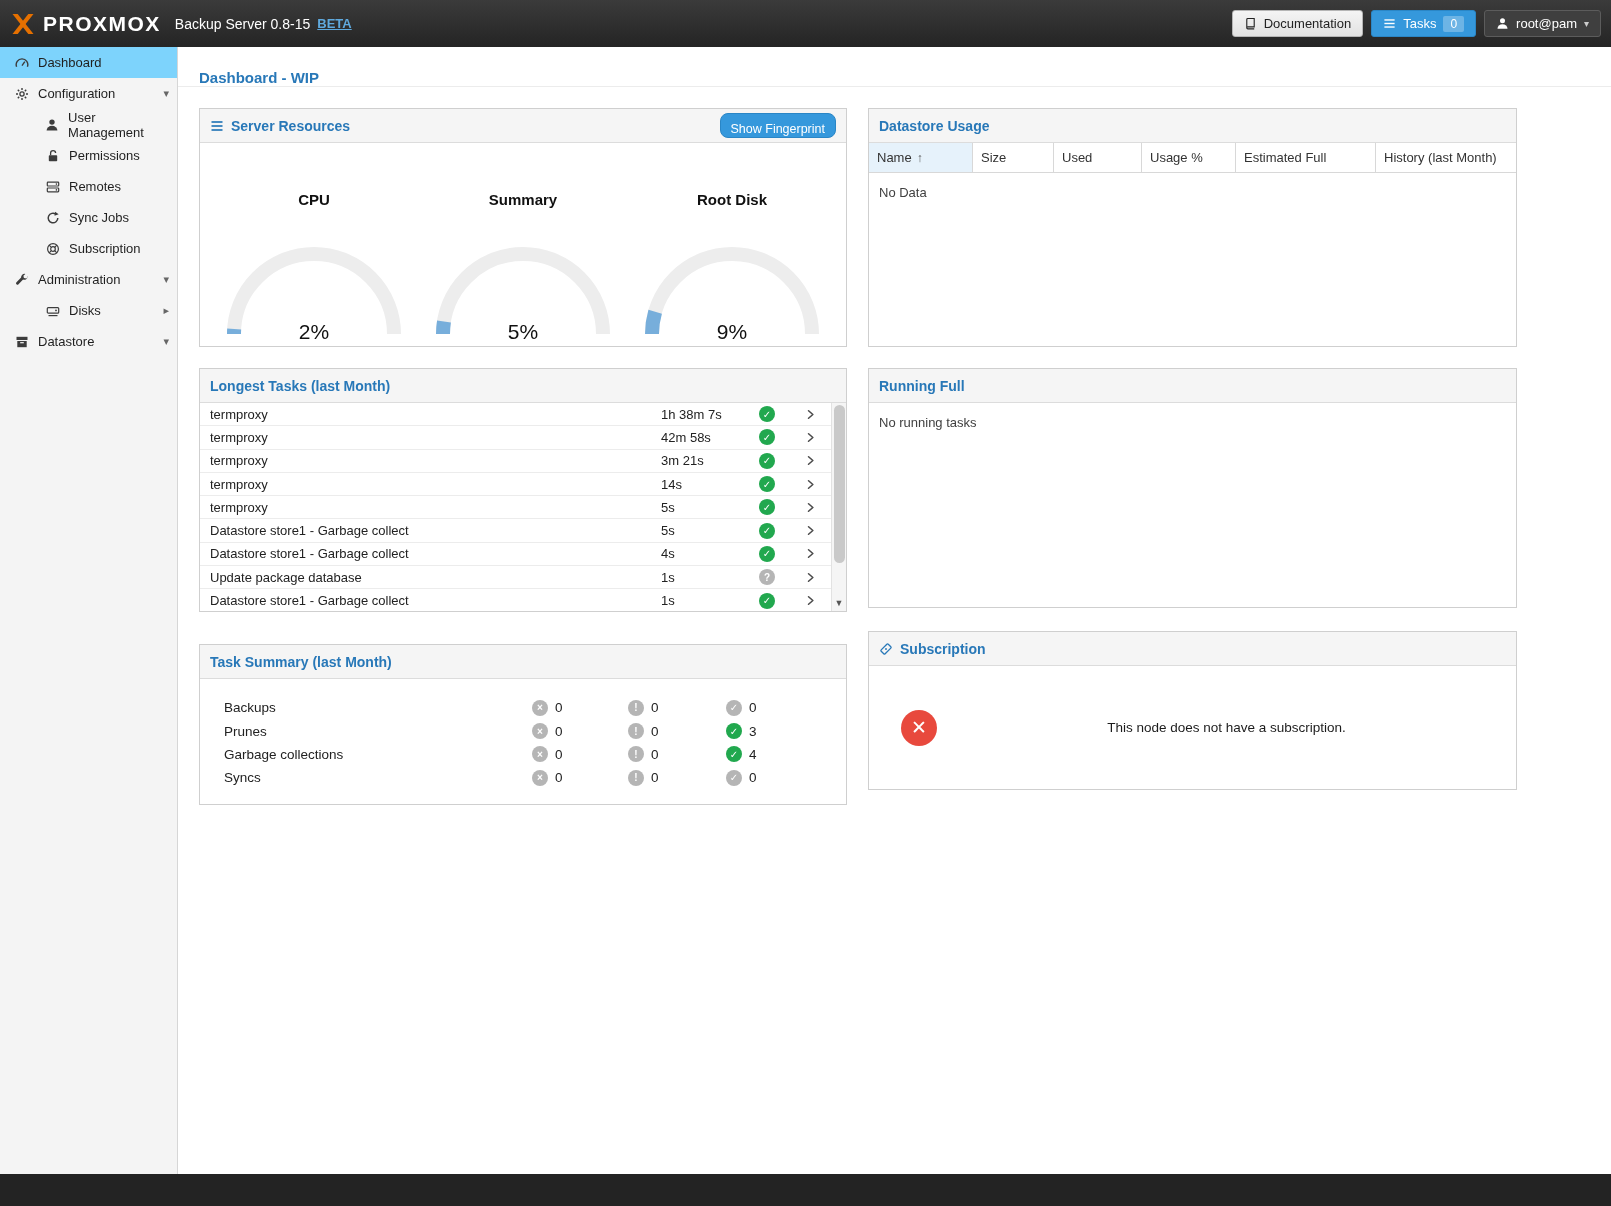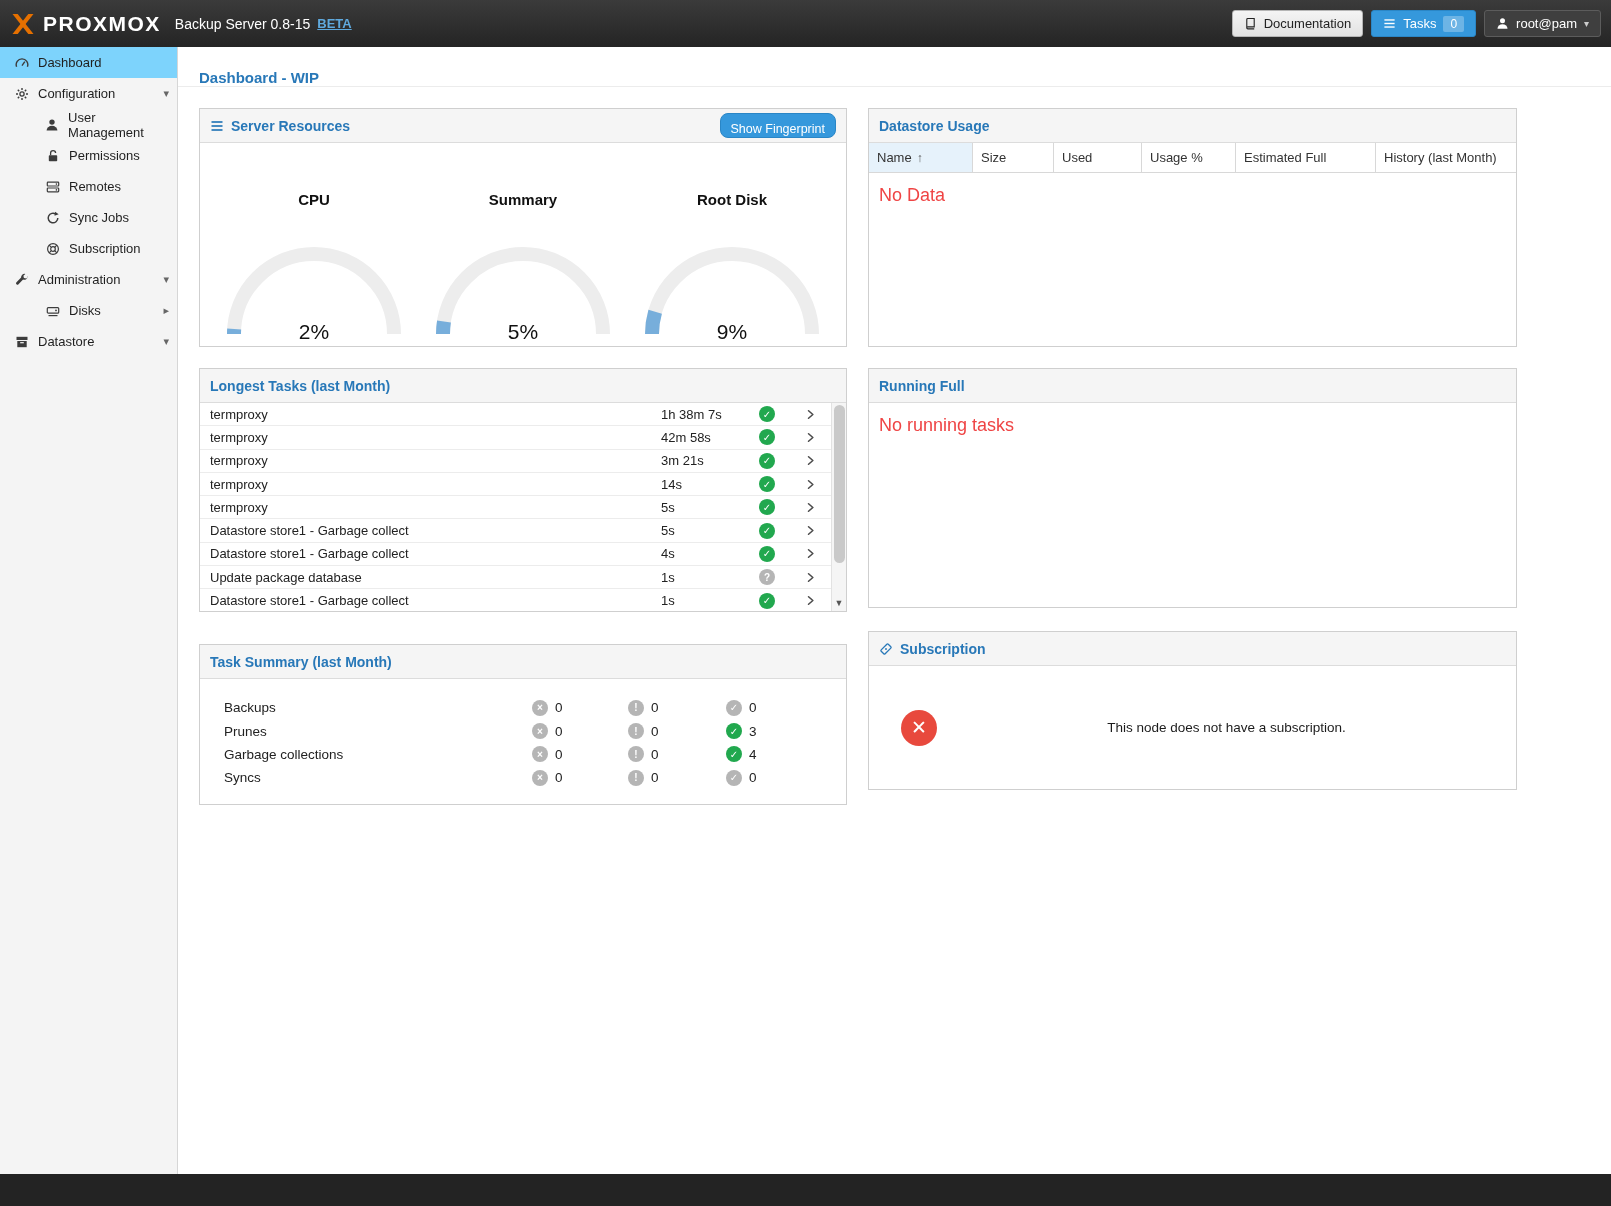--- a/index.html
+++ b/index.html
@@ -45,21 +45,21 @@
   .content{flex:1;padding:21px;display:grid;grid-template-columns:648px 649px;gap:21px;justify-content:start;align-content:start;overflow:hidden}
 
   
   .panel{border:1px solid #cfcfcf;background:#fff;display:flex;flex-direction:column;overflow:hidden}
   .panel-header{flex:0 0 34px;background:#f5f5f5;border-bottom:1px solid #dcdcdc;display:flex;align-items:center;padding:0 10px;gap:7px}
   .panel-title{color:var(--accent);font-size:14px;font-weight:bold}
   .panel-header .icon{color:var(--accent)}
   .btn-blue{margin-left:auto;height:25px;padding:8px 10px;background:var(--button-blue);border:1px solid #2a86c6;border-radius:8px;color:#fff;font-size:12.5px;font-family:inherit;cursor:pointer}
   .h-239{height:239px}.h-244{height:244px}.h-240{height:240px}.h-161{height:161px}.h-159{height:159px}
   .mb21{margin-bottom:21px}.mb19{margin-bottom:32px}.mb23{margin-bottom:23px}
-  .empty-text{padding:12px 10px;font-size:18px;color:#ef4444}
+  .empty-text{padding:12px 10px;font-size:13px;color:#404040}
 
   
   .gauges{flex:1;display:flex;justify-content:space-evenly;align-items:flex-end;padding-top:26px}
   .gauge{width:190px;text-align:center}
   .gauge-label{font-size:15px;font-weight:bold;color:#111;margin-bottom:26px}
   .gauge-arc{position:relative;width:190px;height:112px;margin:0 auto}
   .gauge-value{position:absolute;left:0;right:0;bottom:2px;font-size:21px;color:#111}
 
   
   .du-cols{display:grid;grid-template-columns:104px 81px 88px 94px 140px 1fr;flex:0 0 30px;border-bottom:1px solid #d8d8d8}

